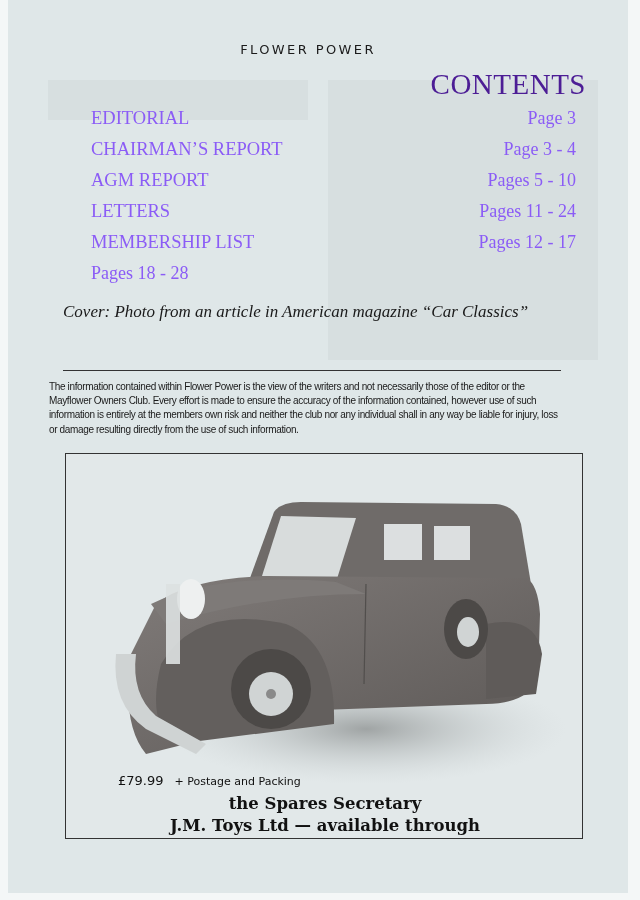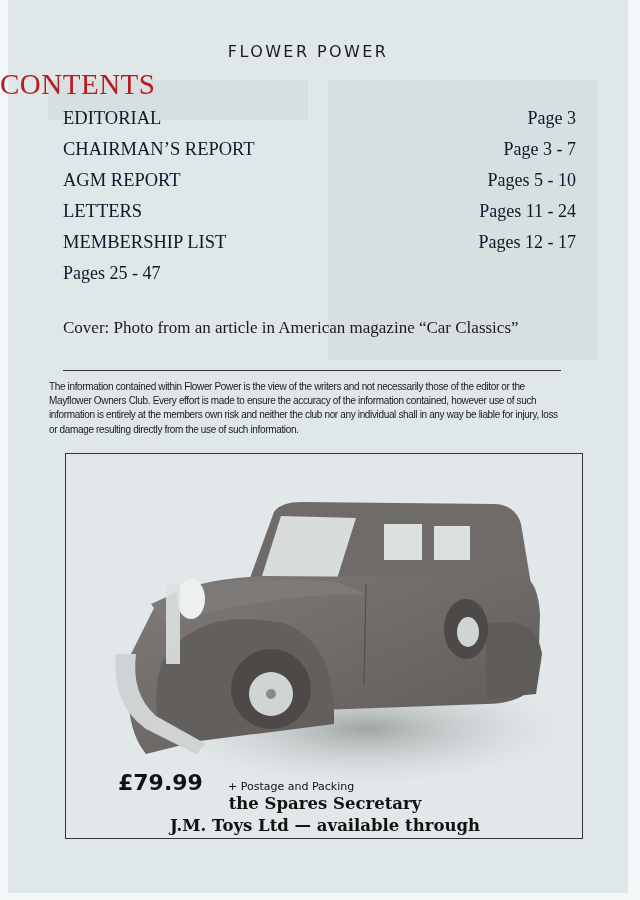--- a/index.html
+++ b/index.html
@@ -14,36 +14,36 @@
       position: absolute; left: 8px; top: 0; width: 620px; height: 893px;
       background: #dfe7e8;
     }
     .ghost {
       position: absolute; background: rgba(120,130,130,0.07);
     }
     .masthead {
       position: absolute; left: 0; width: 616px; top: 42px;
       text-align: center;
       font-family: "DejaVu Sans", sans-serif;
-      font-size: 16px; letter-spacing: 2.4px; color: #1b1b1b;
+      font-size: 13px; letter-spacing: 2.4px; color: #1b1b1b;
     }
     .title {
       position: absolute; left: 0; width: 586px; top: 68px;
-      text-align: left;
-      font-size: 29px; color: #b91c1c; letter-spacing: 0.5px;
+      text-align: right;
+      font-size: 29px; color: #4c1d95; letter-spacing: 0.5px;
     }
     .toc { position: absolute; left: 63px; top: 108px; width: 513px; }
     .toc-row {
       display: flex; justify-content: space-between; align-items: baseline;
-      height: 31px; font-size: 18.5px; color: #0f172a;
+      height: 31px; font-size: 18.5px; color: #8b5cf6; margin-left: 28px;
     }
     .toc-row .pg { font-size: 18px; }
     .cover {
-      position: absolute; left: 63px; top: 318px; width: 540px;
-      font-size: 17px; color: #1a1a1a;
+      position: absolute; left: 63px; top: 302px; width: 540px;
+      font-style: italic; font-size: 17px; color: #1a1a1a;
     }
     .rule {
       position: absolute; left: 63px; top: 370px; width: 498px; height: 1px;
       background: #333;
     }
     .disclaimer {
       position: absolute; left: 49px; top: 380px; width: 514px;
       font-family: Liberation Sans, sans-serif;
       font-size: 10px; line-height: 14.2px; color: #1a1a1a;
       letter-spacing: -0.35px;
@@ -53,22 +53,22 @@
       border: 1.3px solid #333; box-sizing: border-box;
       background: #e2e8e9;
       overflow: hidden;
     }
     .car-svg { position: absolute; left: 0; top: 0; }
     .price-line {
       position: absolute; left: 52px; top: 316px;
       font-family: "DejaVu Sans", sans-serif; color: #111;
       white-space: nowrap;
     }
-    .price { font-size: 22px; font-weight: bold; }
-    .postage { font-size: 11px; margin-left: 20px; text-align: center; }
+    .price { font-size: 13px; font-weight: normal; }
+    .postage { font-size: 11px; margin-left: 6px; text-align: center; }
     .ad-headline {
       position: absolute; left: 0; width: 518px; top: 339px;
       text-align: center;
       font-family: "DejaVu Serif", serif; font-weight: bold;
       font-size: 16.5px; line-height: 22px; color: #111;
     }
   </style>
 </head>
 <body>
 
@@ -80,36 +80,36 @@
 <div class="masthead">FLOWER POWER</div>
 <div class="title">CONTENTS</div>
 
 <div class="toc">
   <div class="toc-row">
     <span>EDITORIAL</span>
     <span class="pg">Page 3</span>
   </div>
   <div class="toc-row">
     <span>CHAIRMAN’S REPORT</span>
-    <span class="pg">Page 3 - 7</span>
+    <span class="pg">Page 3 - 4</span>
   </div>
   <div class="toc-row">
     <span>AGM REPORT</span>
     <span class="pg">Pages 5 - 10</span>
   </div>
   <div class="toc-row">
     <span>LETTERS</span>
     <span class="pg">Pages 11 - 24</span>
   </div>
   <div class="toc-row">
     <span>MEMBERSHIP LIST</span>
     <span class="pg">Pages 12 - 17</span>
   </div>
   <div class="toc-row">
-    <span class="pg">Pages 25 - 47</span>
+    <span class="pg">Pages 18 - 28</span>
   </div>
 </div>
 
 <div class="cover">Cover:  Photo from an article in American magazine “Car Classics”</div>
 
 <div class="rule"></div>
 
 <div class="disclaimer">The information contained within Flower Power is the view of the writers and not necessarily those of the editor or the Mayflower Owners Club. Every effort is made to ensure the accuracy of the information contained, however use of such information is entirely at the members own risk and neither the club nor any individual shall in any way be liable for injury, loss or damage resulting directly from the use of such information.</div>
 
 <div class="ad">

